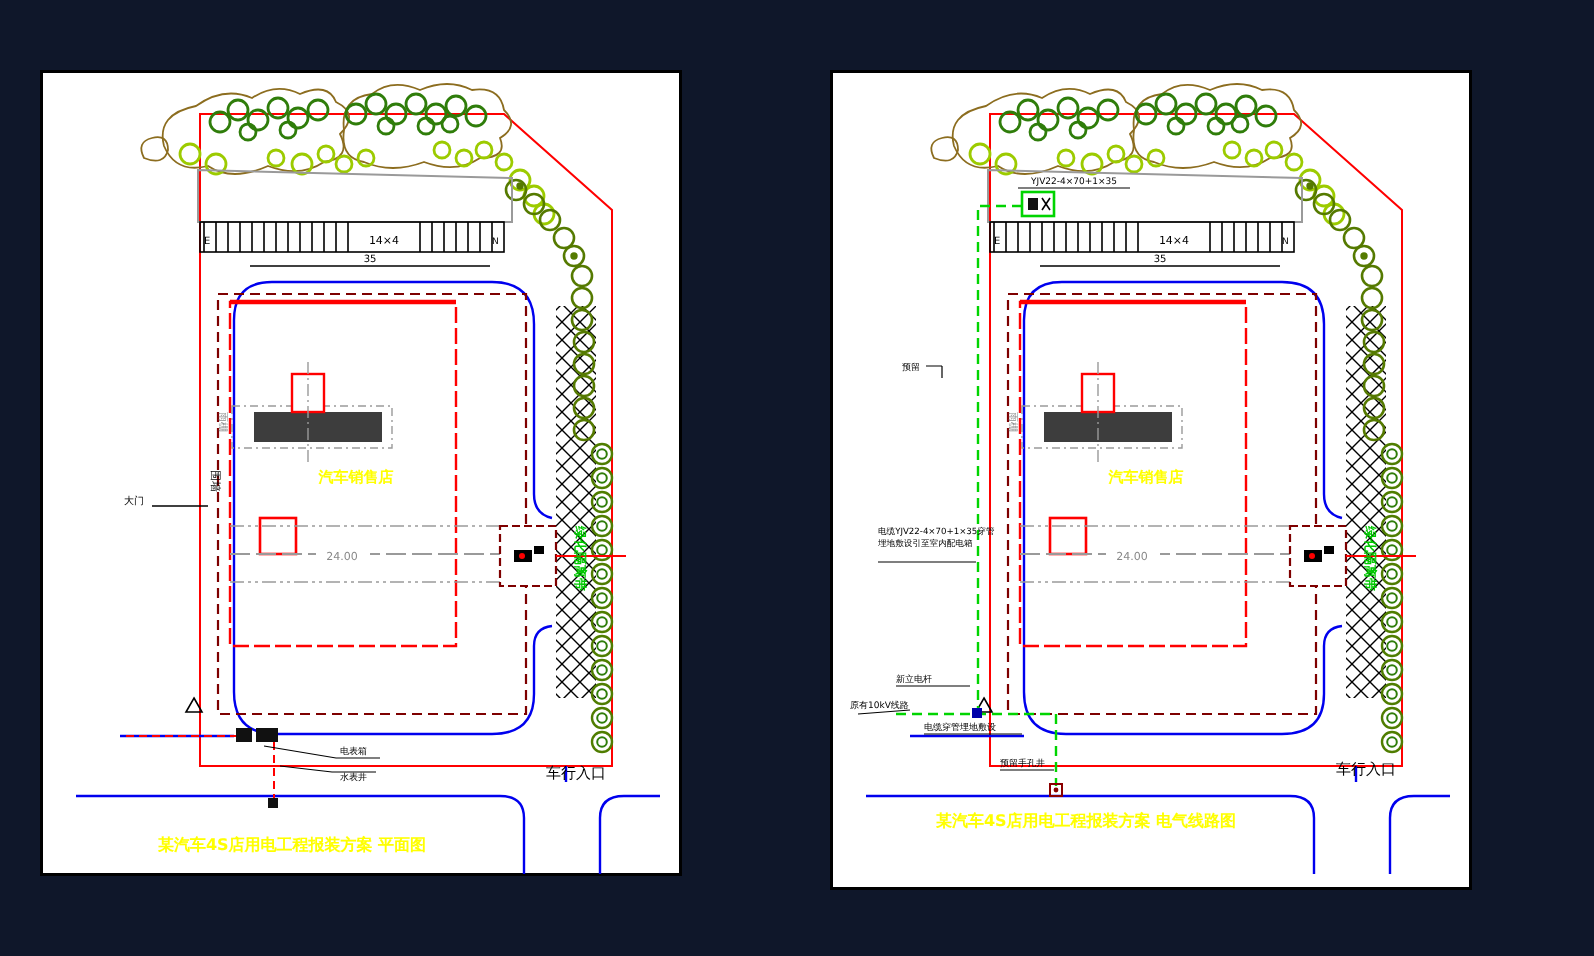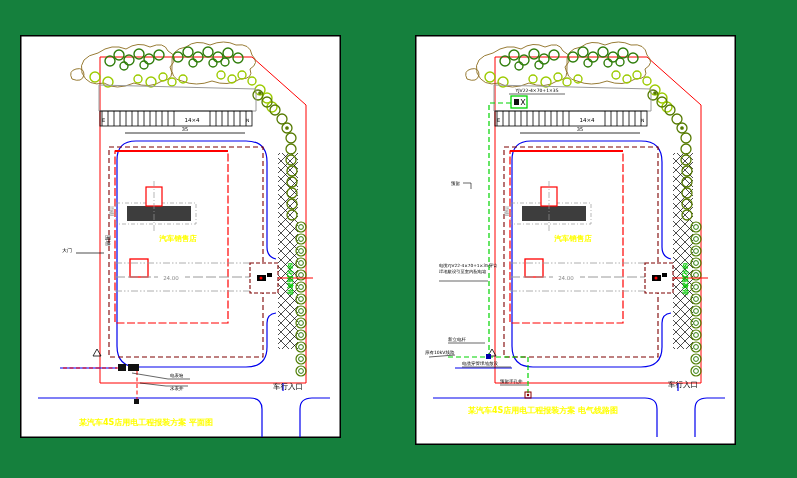--- a/index.html
+++ b/index.html
@@ -1,16 +1,16 @@
 <!DOCTYPE html>
 <html><head>
 <meta charset="utf-8">
 <style>
   html,body{margin:0;padding:0;background:#ffffff;}
-  .stage{position:relative;width:797px;height:478px;background:#15803d;overflow:hidden;
+  .stage{position:relative;width:797px;height:478px;background:#0f172a;overflow:hidden;
          font-family:"DejaVu Sans",sans-serif;}
   .panel{position:absolute;background:#ffffff;}
   svg{display:block;}
   svg text{font-family:"DejaVu Sans",sans-serif;}
   .t-yellow{fill:#ffff00;font-weight:bold;}
   .t-black{fill:#000000;}
   .t-gray{fill:#8a8a8a;}
   .t-green{fill:#00c800;font-weight:bold;}
 </style>
 </head>

